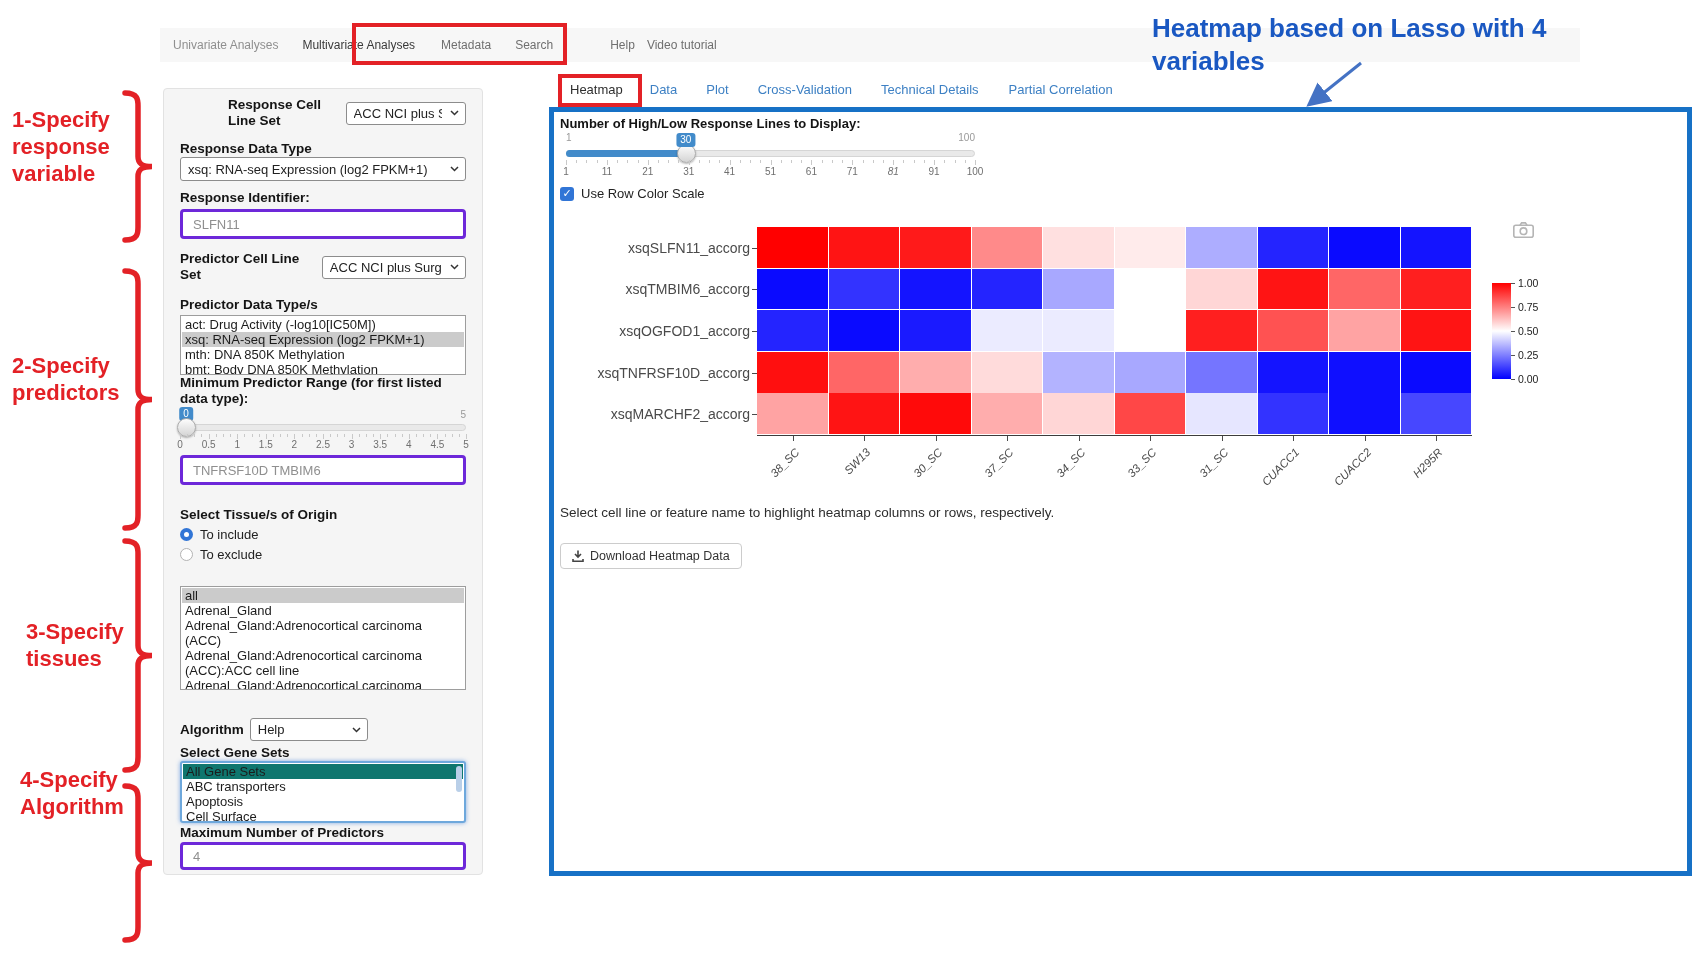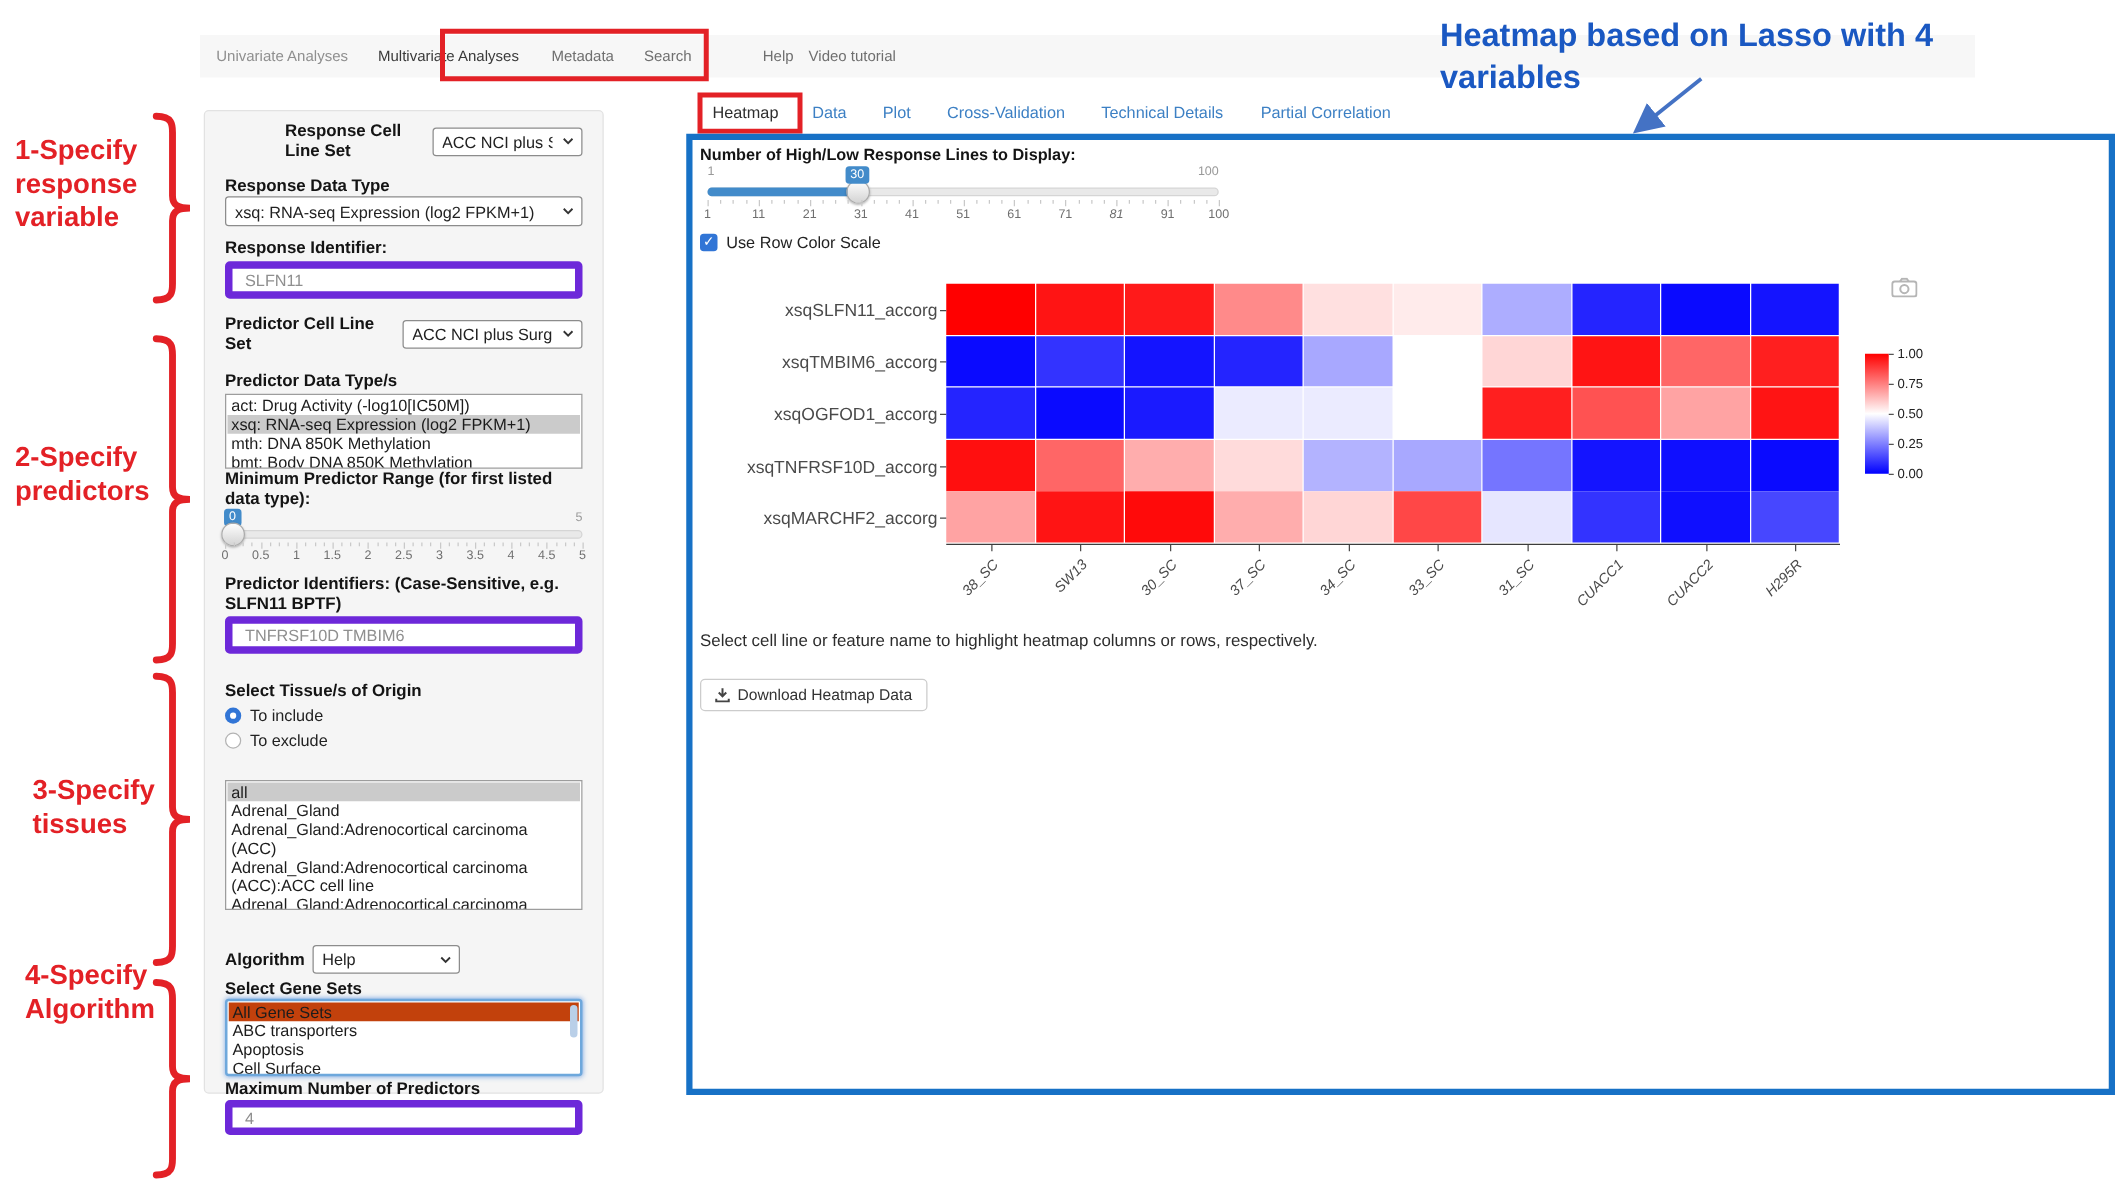--- a/index.html
+++ b/index.html
@@ -30,27 +30,27 @@
 
   
   #sidebar{left:163px;top:88px;width:320px;height:787px;background:#f5f5f5;
            border:1px solid #e2e2e2;border-radius:4px;padding:8px 16px 0 16px;font-size:13px;}
   .blabel{font-weight:700;font-size:13.5px;color:#141414;line-height:16px;}
   .inline-row{display:flex;align-items:center;gap:6px;}
   .fake-select{display:inline-flex;align-items:center;justify-content:space-between;
         background:#fff;border:1px solid #8c8c8c;border-radius:3px;height:23px;
         padding:0 6px 0 7px;font-size:13px;color:#222;cursor:pointer;min-width:0;}
   .fake-select .chev{margin-left:8px;flex:none;display:flex;}
-  .text-input{width:100%;height:30px;background:#fff;border:6px solid #6d28d9;border-radius:4px;
+  .text-input{width:100%;height:30px;background:#fff;border:3px solid #6d28d9;border-radius:4px;
         padding:0 10px;font-size:13px;color:#8f8f8f;font-family:"Liberation Sans",sans-serif;}
   .listbox{background:#fff;border:1px solid #9d9d9d;font-size:13px;color:#1c1c1c;
         padding:1px;position:relative;overflow:hidden;}
   .lb-opt{padding:0 3px;line-height:15px;cursor:pointer;}
   .lb-opt.sel-gray{background:#cbcbcb;}
-  .lb-opt.sel-blue{background:#c2410c;}
+  .lb-opt.sel-blue{background:#0f766e;}
   #gene-listbox{border:2px solid #6ea8dc;border-radius:3px;box-shadow:0 0 4px rgba(80,140,220,.7);}
   .scroll-thumb{position:absolute;right:2px;top:3px;width:6px;height:26px;border-radius:3px;
         background:#b9cfe8;}
   .radio-row{display:flex;align-items:center;gap:7px;height:17px;cursor:pointer;}
   .radio{width:13px;height:13px;border-radius:50%;flex:none;position:relative;}
   .radio.on{background:var(--cb-blue);}
   .radio.on .dot{position:absolute;left:4px;top:4px;width:5px;height:5px;border-radius:50%;background:#fff;}
   .radio.off{background:#fff;border:1px solid #b3b3b3;}
 
   
@@ -234,21 +234,20 @@
           <div class="tick-label" style="left: 257.4px; top: 32px;">4.5</div>
           <div class="tick" style="left: 257.4px; top: 27px; height: 5px;"></div>
           <div class="tick" style="left: 264.55px; top: 27px; height: 3px;"></div>
           <div class="tick" style="left: 271.7px; top: 27px; height: 3px;"></div>
           <div class="tick" style="left: 278.85px; top: 27px; height: 3px;"></div>
           <div class="tick-label" style="left: 286px; top: 32px;">5</div>
           <div class="tick" style="left: 286px; top: 27px; height: 5px;"></div>
         </div>
     </div>
 
-    <div class="blabel" style="margin-top:6px;line-height:16px;">Predictor Identifiers: (Case-Sensitive, e.g. SLFN11 BPTF)</div>
     <input class="text-input" style="margin-top: 2px;" value="TNFRSF10D TMBIM6">
 
     <div class="blabel" style="margin-top:22px;">Select Tissue/s of Origin</div>
     <div class="radio-row" style="margin-top:3px;">
       <span class="radio on">
           <span class="dot"></span>
         </span>
       <span>To include</span>
     </div>
     <div class="radio-row" style="margin-top:3px;">

